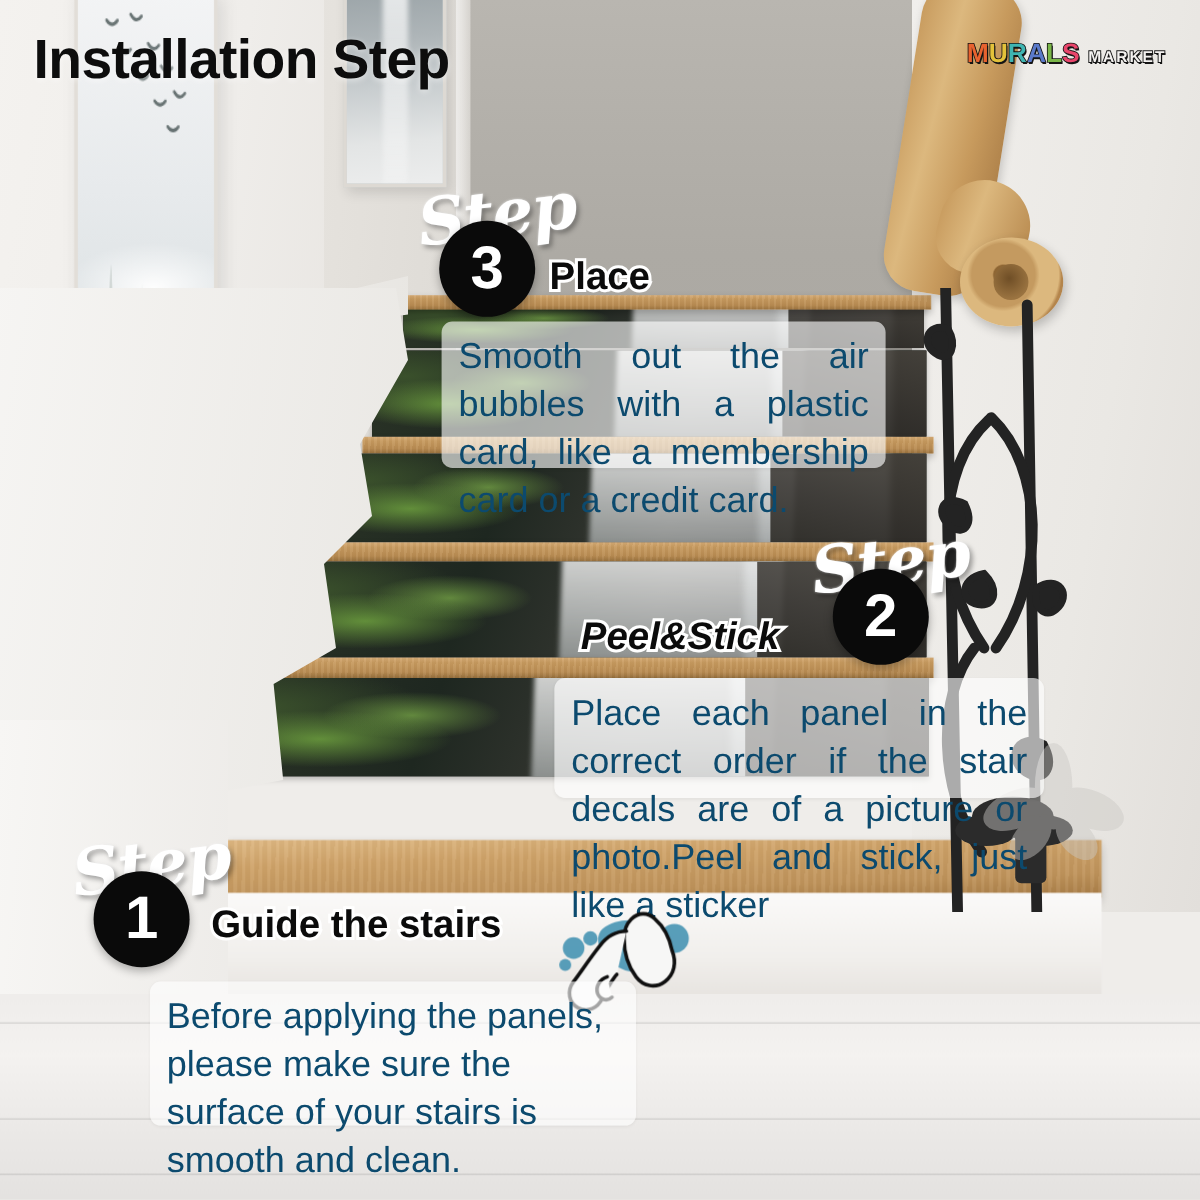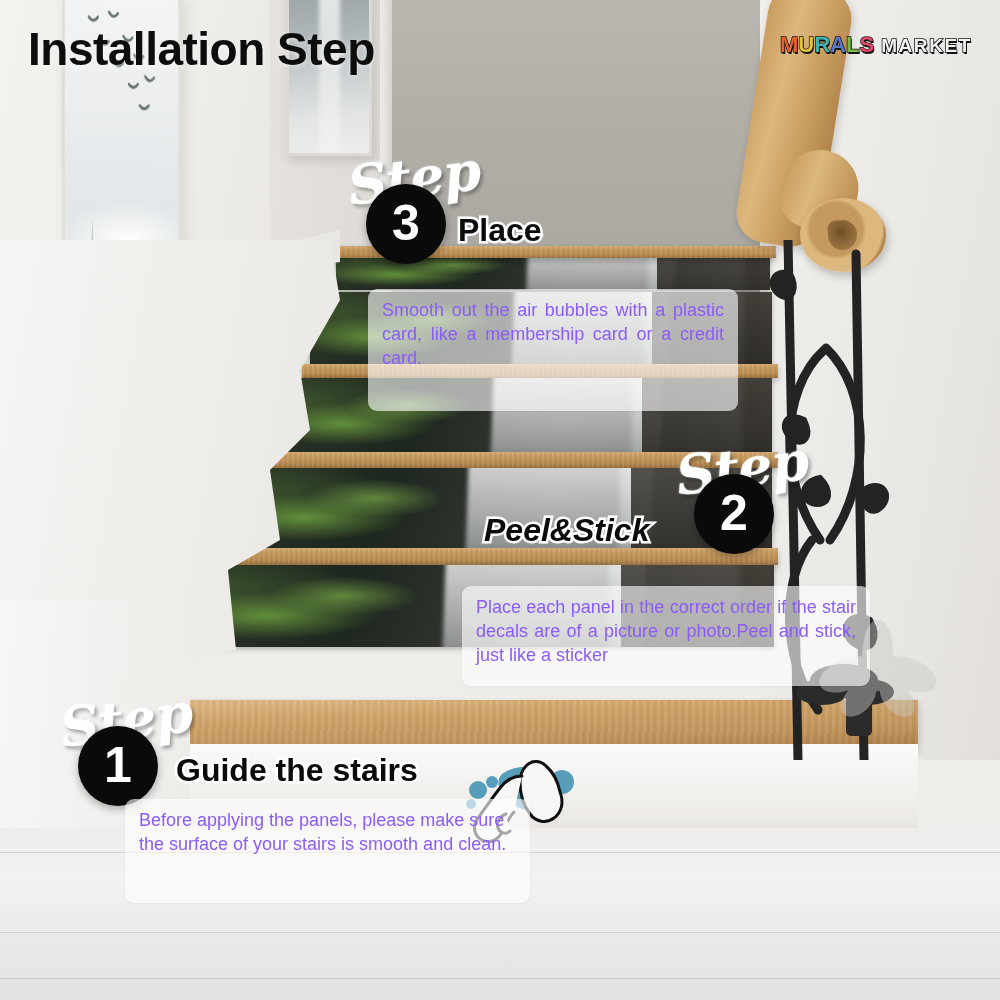--- a/index.html
+++ b/index.html
@@ -213,21 +213,21 @@
     display:flex; align-items:baseline; gap:7px;
     font-weight:bold;
   }
   .logo .murals { display:flex; font-size:22px; letter-spacing:0px; }
   .logo .murals span {
     -webkit-text-stroke:1.4px #141414;
     paint-order:stroke fill;
     text-shadow:1px 1.5px 0 #141414;
   }
   .logo .market {
-    font-size:19px; color:#f4f2f0;
+    font-size:13px; color:#f4f2f0;
     -webkit-text-stroke:1.6px #141414;
     paint-order:stroke fill;
     letter-spacing:1.6px;
     text-shadow:1px 1.5px 0 #141414;
   }
 
   
   .step-badge { position:absolute; }
   .step-word {
     position:absolute; left:0; top:0;
@@ -256,26 +256,25 @@
     font-size:32px; font-weight:bold; color:#0b0b0b;
     -webkit-text-stroke:5px #ffffff;
     paint-order:stroke fill;
     white-space:nowrap;
   }
 
   .step-box {
     position:absolute;
     background:rgba(255,255,255,.62);
     border-radius:9px;
-    color:#8b5cf6;
-    font-size:18px;
+    color:#0c4a6e;
+    font-size:30px;
     line-height:1.33;
     padding:10px 14px;
     box-shadow:0 1px 3px rgba(0,0,0,.05);
-    margin-top:21px;
   }
   .justify { text-align:justify; }
 
   
   .hands-icon { position:absolute; left:466px; top:752px; width:112px; height:96px; }
 </style>
 </head>
 <body>
 
 <div id="stage">
@@ -486,15 +485,15 @@
       <circle cx="88" cy="54" r="8"></circle>
     </g>
     <g fill="#f7f7f6" stroke="#101010" stroke-width="3" stroke-linejoin="round" stroke-linecap="round">
       <path d="M66 10 l0 34 M76 12 l-2 34"></path>
       <path d="M60 14 c6 -6 14 -6 20 0 c7 6 12 16 14 26 c4 10 2 20 -6 26 c-8 6 -18 4 -24 -4 c-6 -8 -10 -20 -10 -32 c0 -8 2 -12 6 -16 z"></path>
       <path d="M56 24 c-8 0 -16 4 -22 12 c-8 10 -16 22 -22 30 c-6 8 -4 18 4 22 c8 4 16 0 20 -8 c4 -8 8 -16 12 -20"></path>
       <path d="M40 62 c-6 2 -10 8 -8 14 c2 5 8 7 12 3"></path>
     </g>
   </svg>
 
-  <div class="step-box" style="left:125px; top:778px; width:405px; height:104px;">Before applying the panels, please make sure the surface of your stairs is smooth and clean.</div>
+  <div class="step-box" style="left:125px; top:818px; width:405px; height:120px;">Before applying the panels, please make sure the surface of your stairs is smooth and clean.</div>
 
 </div>
 
 </body></html>

